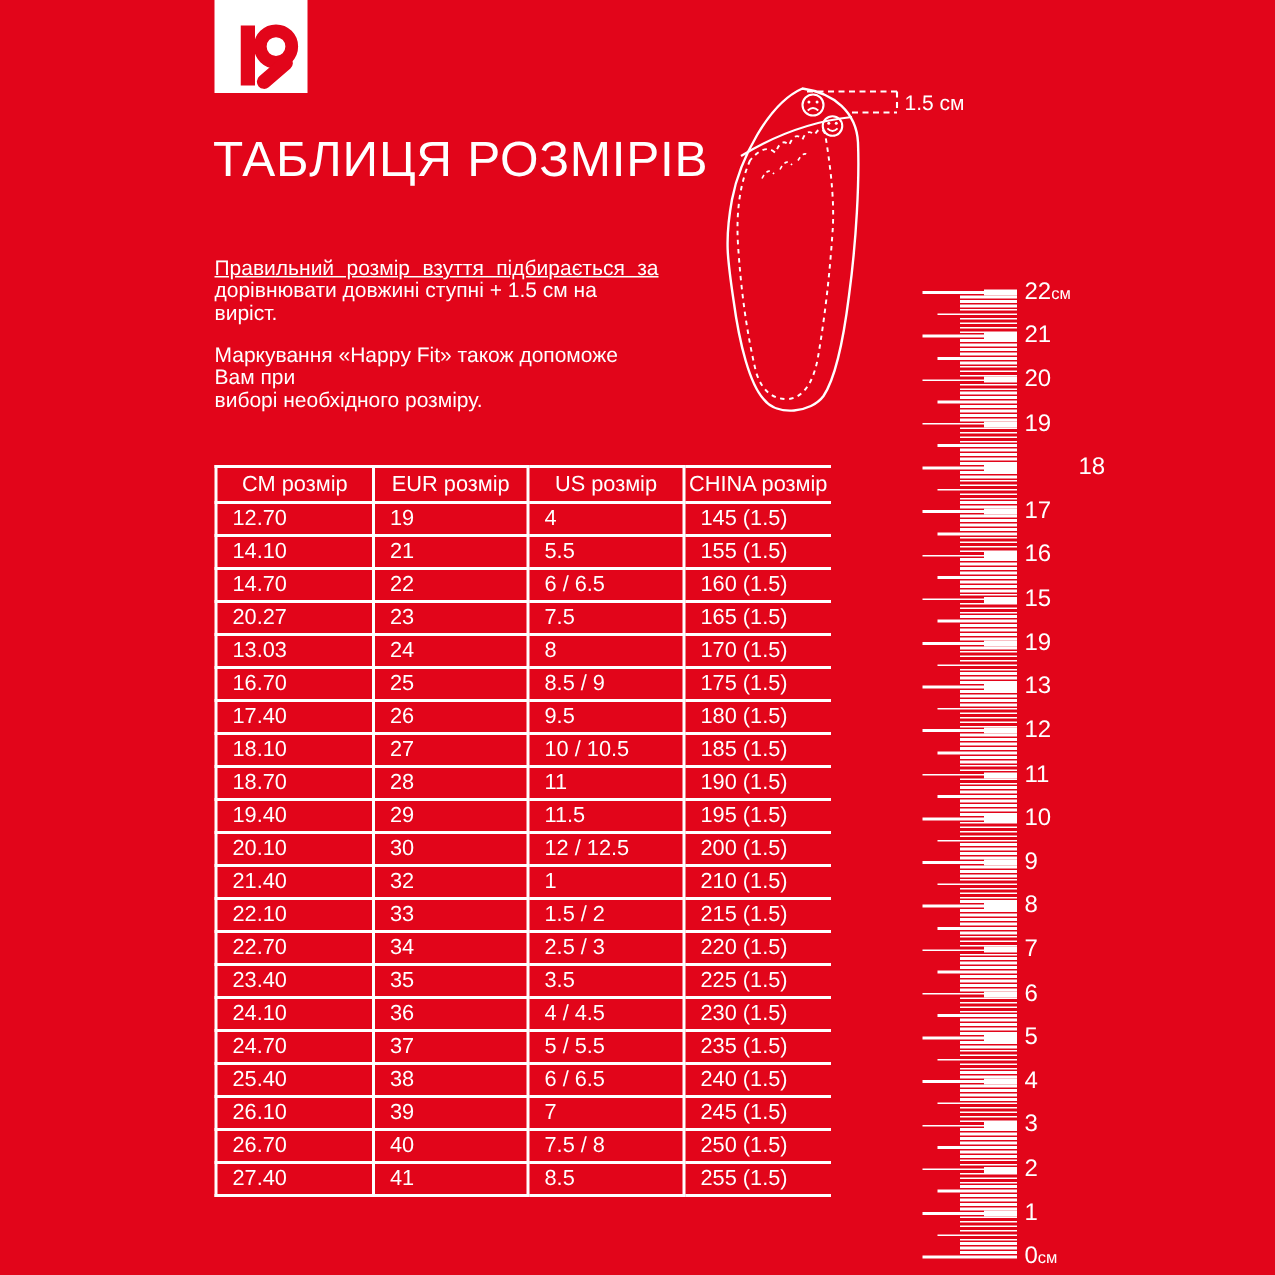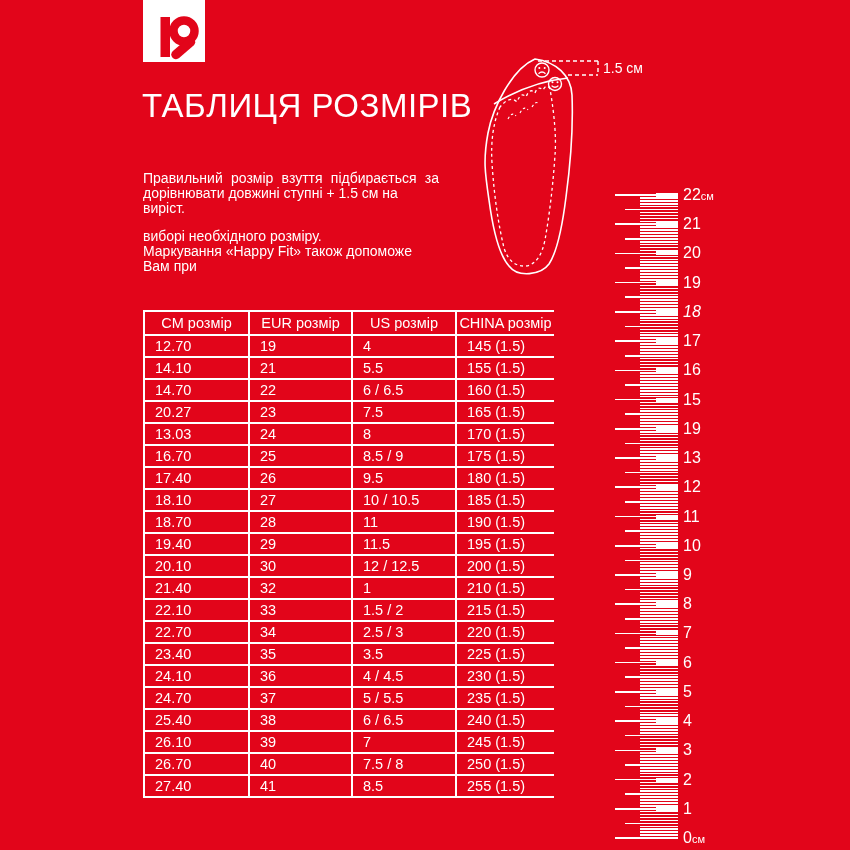--- a/index.html
+++ b/index.html
@@ -8,21 +8,21 @@
     background:#e2051a;color:#fff;
     font-family:"Liberation Sans","DejaVu Sans",sans-serif;
   }
   
   .logo-box{position:absolute;left:143px;top:0;width:62px;height:62px;background:#ffffff;}
   .logo-box svg{display:block;}
   
   .title{position:absolute;left:142px;top:87px;margin:0;font-size:33px;font-weight:400;letter-spacing:.5px;white-space:nowrap;}
   
   .intro{position:absolute;left:143px;top:171px;width:296px;font-size:14px;line-height:15px;}
-  .intro .jline{text-align:justify;text-align-last:justify;}
+  .intro .jline{text-align:justify;text-align-last:justify;text-decoration:underline;}
   .intro .para2{margin-top:13px;}
   
   .insole-svg{position:absolute;left:480px;top:45px;}
   .gap-label{position:absolute;left:603px;top:60px;font-size:14px;white-space:nowrap;}
   
   #ruler{position:absolute;left:0;top:0;width:850px;height:850px;pointer-events:none;}
   #ruler .tick{position:absolute;height:1.6px;background:#fff;}
   #ruler .tickbar{position:absolute;width:22px;height:4px;background:#fff;}
   #ruler .rlabel{position:absolute;font-size:16px;line-height:18px;white-space:nowrap;}
   #ruler .rlabel .unit{font-size:11px;}
@@ -45,22 +45,22 @@
 </div>
 
 <h1 class="title">ТАБЛИЦЯ РОЗМІРІВ</h1>
 
 <div class="intro">
   <div class="para1">
     <div class="jline">Правильний розмір взуття підбирається за</div>
     <div>дорівнювати довжині ступні + 1.5 см на виріст.</div>
   </div>
   <div class="para2">
+    <div>Маркування «Happy Fit» також допоможе Вам при</div>
     <div>виборі необхідного розміру.</div>
-    <div>Маркування «Happy Fit» також допоможе Вам при</div>
   </div>
 </div>
 
 <svg class="insole-svg" width="170" height="245" viewBox="0 0 170 245">
 
   <path d="M55,14 C76,17 91,30 92,50 C93,75 91,115 86,152 C82,184 77,207 69,219
            C61,230 38,233 29,221 C20,211 13,185 9,155 C5,128 3,115 8,88 C13,62 32,24 55,14 Z" fill="none" stroke="#fff" stroke-width="1.6"></path>
 
   <path d="M20,62 Q10,85 12,118 Q15,165 24,203 Q30,222 46,221 Q60,219 65,195
            Q72,155 75,110 Q77,85 70,44 Q67,38 63,45 Q58,40 55,48 Q50,42 46,52 Q41,46 37,57 Q30,50 20,62 Z" fill="none" stroke="#fff" stroke-width="1.3" stroke-dasharray="3,3"></path>
@@ -298,21 +298,21 @@
     <div class="tick" style="left: 640px; top: 334.491px; width: 38px;"></div>
     <div class="tick" style="left: 640px; top: 331.568px; width: 38px;"></div>
     <div class="tick" style="left: 640px; top: 328.645px; width: 38px;"></div>
     <div class="tick" style="left: 625px; top: 325.723px; width: 53px;"></div>
     <div class="tick" style="left: 640px; top: 322.8px; width: 38px;"></div>
     <div class="tick" style="left: 640px; top: 319.877px; width: 38px;"></div>
     <div class="tick" style="left: 640px; top: 316.955px; width: 38px;"></div>
     <div class="tick" style="left: 640px; top: 314.032px; width: 38px;"></div>
     <div class="tick" style="left: 615px; top: 311.109px; width: 63px;"></div>
     <div class="tickbar" style="left: 656px; top: 309.909px;"></div>
-    <div class="rlabel" style="left: 683px; top: 302.909px; font-style: italic;">18</div>
+    <div class="rlabel" style="left: 719px; top: 302.909px;">18</div>
     <div class="tick" style="left: 640px; top: 308.186px; width: 38px;"></div>
     <div class="tick" style="left: 640px; top: 305.264px; width: 38px;"></div>
     <div class="tick" style="left: 640px; top: 302.341px; width: 38px;"></div>
     <div class="tick" style="left: 640px; top: 299.418px; width: 38px;"></div>
     <div class="tick" style="left: 625px; top: 296.495px; width: 53px;"></div>
     <div class="tick" style="left: 640px; top: 293.573px; width: 38px;"></div>
     <div class="tick" style="left: 640px; top: 290.65px; width: 38px;"></div>
     <div class="tick" style="left: 640px; top: 287.727px; width: 38px;"></div>
     <div class="tick" style="left: 640px; top: 284.805px; width: 38px;"></div>
     <div class="tick" style="left: 615px; top: 281.882px; width: 63px;"></div>

